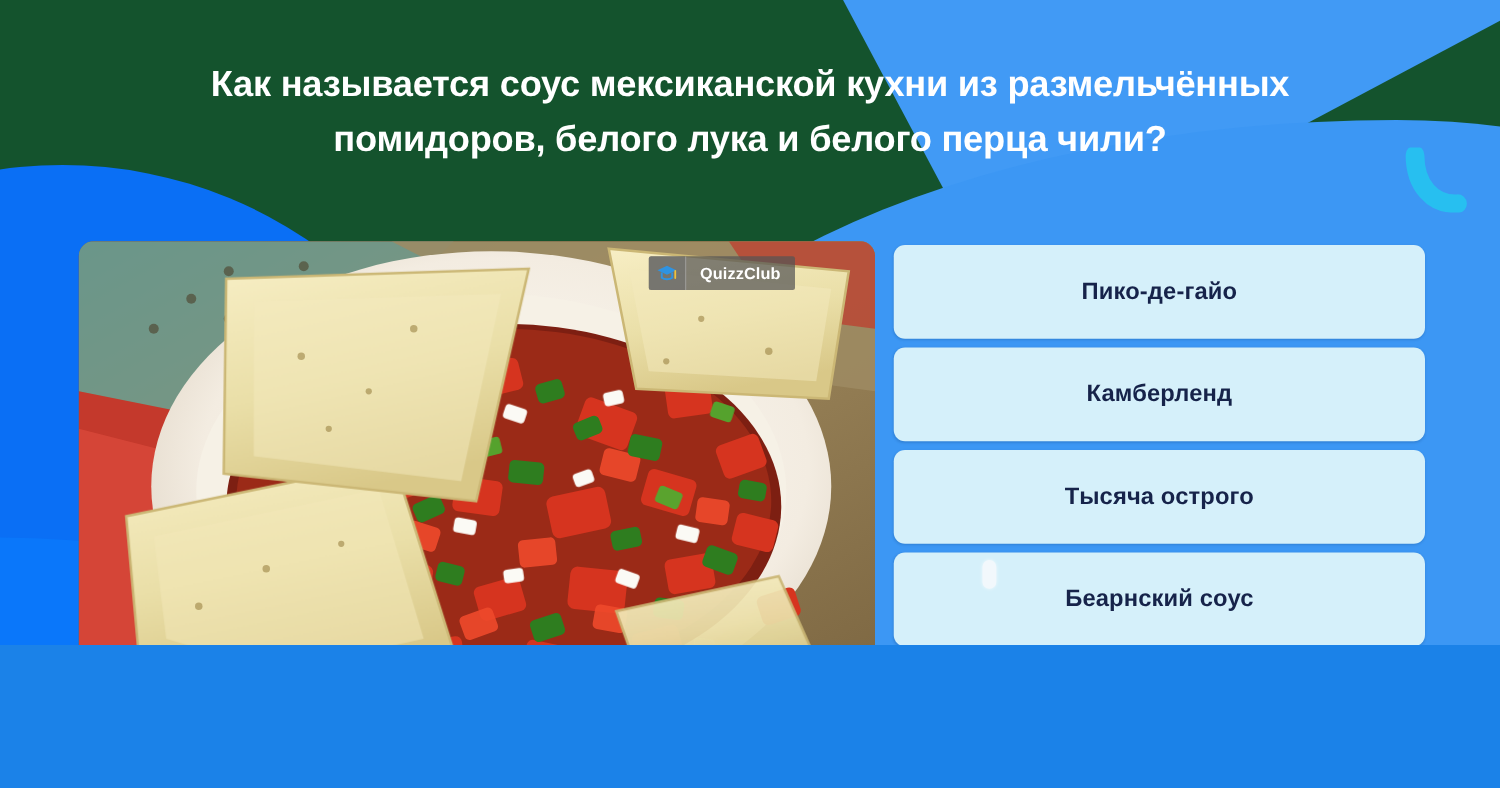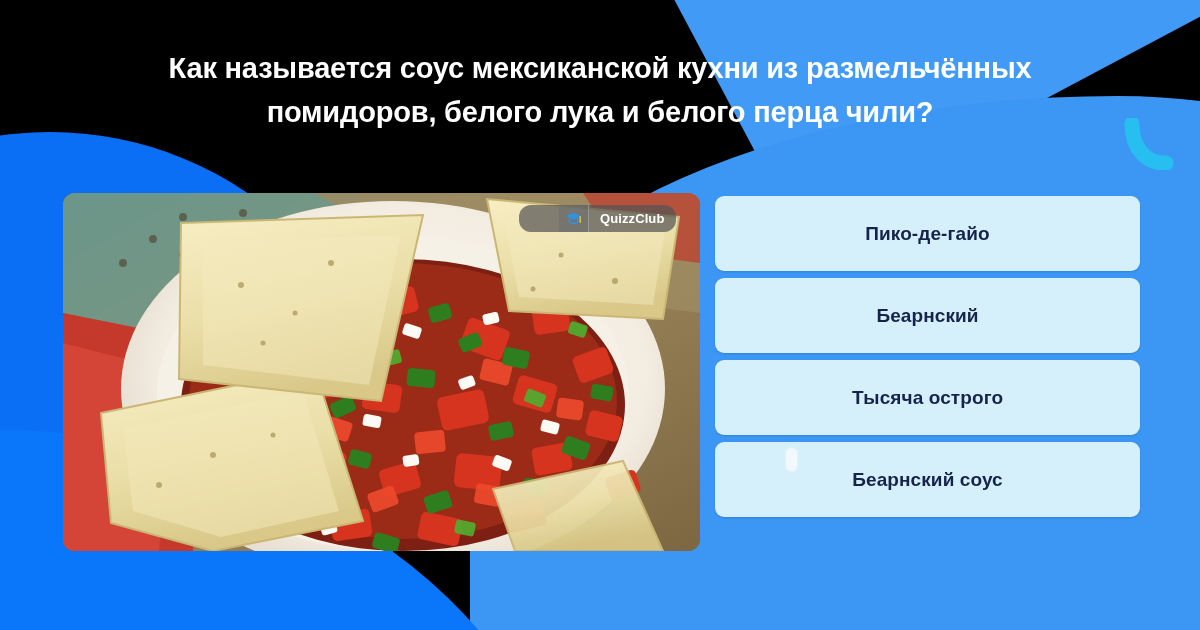--- a/index.html
+++ b/index.html
@@ -8,23 +8,23 @@
     padding: 0;
     background: #1b82e8;
   }
   body {
     font-family: "Liberation Sans", "DejaVu Sans", sans-serif;
   }
 
   #stage {
     position: relative;
     width: 1200px;
-    height: 630px;
+    height: 516px;
     overflow: hidden;
-    background: #000000;
+    background: #14532d;
   }
 
   
   .bg-layer {
     position: absolute;
     inset: 0;
     overflow: hidden;
     pointer-events: none;
   }
 
@@ -115,23 +115,22 @@
 
   
   .badge {
     position: absolute;
     top: 205px;
     left: 519px;
     height: 27px;
     display: flex;
     align-items: center;
     background: rgba(84, 84, 84, 0.72);
-    border-radius: 12px;
+    border-radius: 2px;
     overflow: hidden;
-    padding-left: 40px;
   }
   .badge-icon {
     width: 29px;
     height: 27px;
     display: flex;
     align-items: center;
     justify-content: center;
     background: rgba(110, 110, 110, 0.55);
     border-right: 1px solid rgba(255,255,255,0.25);
   }
@@ -352,21 +351,21 @@
       </svg>
     </span>
     <span class="badge-label">QuizzClub</span>
   </div>
 
   <div class="answers">
     <div class="answer">
       <span class="answer-label">Пико-де-гайо</span>
     </div>
     <div class="answer">
-      <span class="answer-label">Беарнский</span>
+      <span class="answer-label">Камберленд</span>
     </div>
     <div class="answer">
       <span class="answer-label">Тысяча острого</span>
     </div>
     <div class="answer">
       <span class="answer-label">Беарнский соус</span>
     </div>
   </div>
 
   <div class="pill-cursor"></div>

